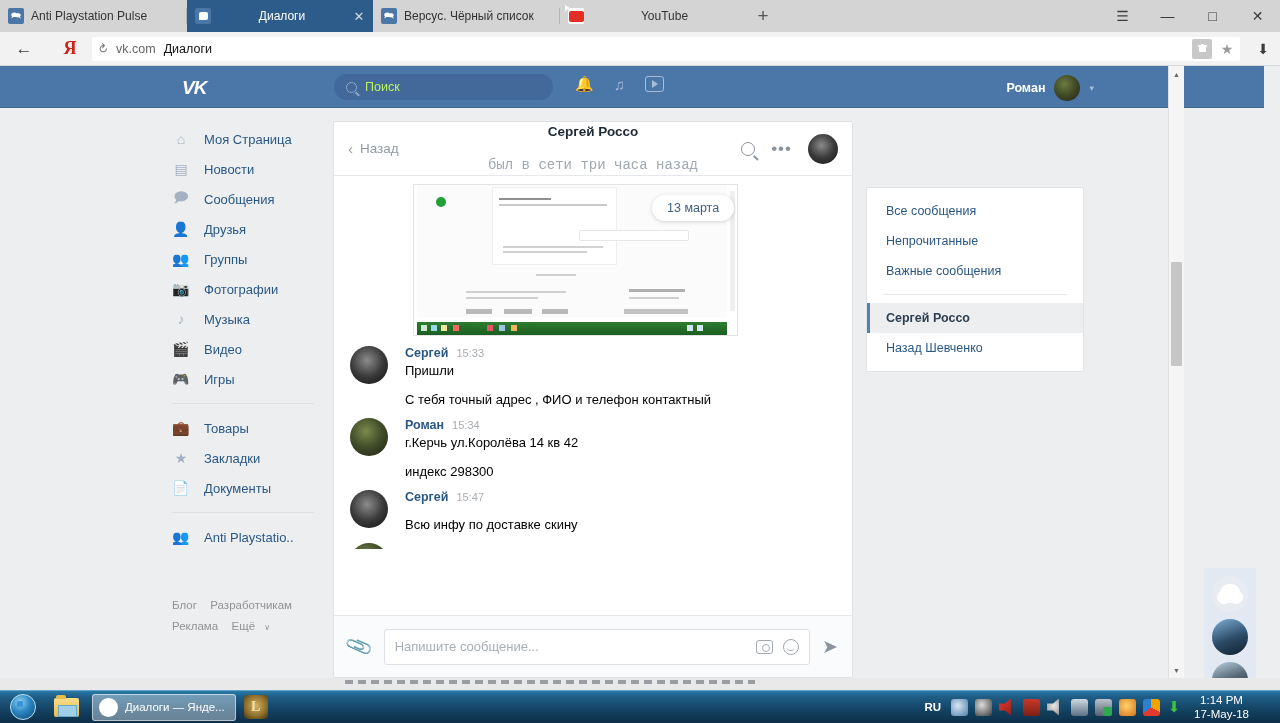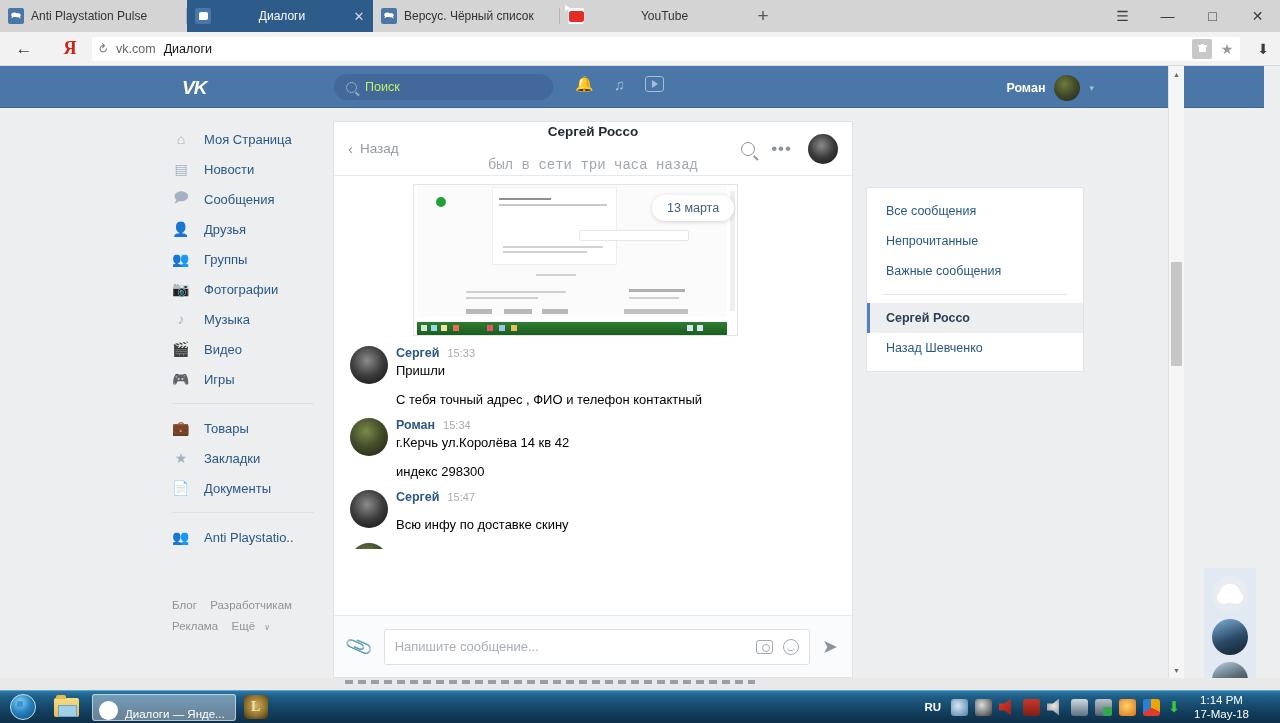--- a/index.html
+++ b/index.html
@@ -251,21 +251,21 @@
   }
   .ai-scroll {
     position: absolute; right: 2px; top: 6px; width: 5px; height: 120px;
     background: #efefef;
   }
   .date-chip {
     position: absolute; left: 238px; top: 10px; background: #fff;
     border-radius: 14px; padding: 6px 15px; font-size: 12.5px; color: #42617f;
     box-shadow: 0 1px 4px rgba(0,0,0,.16); z-index: 5;
   }
-  .msg { display: flex; gap: 8px; padding: 10px 16px 0 16px; }
+  .msg { display: flex; gap: 17px; padding: 10px 16px 0 16px; }
   .msg .avatar {
     width: 38px; height: 38px; border-radius: 50%; flex: none;
     background: radial-gradient(circle at 45% 38%, #8c8c8c 0%, #3c3c3c 50%, #0e0e0e 100%);
   }
   .msg .avatar.roman {
     background: radial-gradient(circle at 42% 35%, #7d8a4c 0%, #44502a 45%, #1d1d14 100%);
   }
   .msg .body { flex: 1; min-width: 0; }
   .msg .mhead { display: flex; align-items: baseline; gap: 8px; }
   .msg .mname { font-size: 12.5px; font-weight: 700; color: #2a5885; }
@@ -408,21 +408,21 @@
     content: ""; position: absolute; left: 2px; top: -3px; width: 10px;
     height: 4px; background: #e8bb4d; border-radius: 2px 2px 0 0;
   }
   .folder-ico::after {
     content: ""; position: absolute; left: 4px; top: 7px; width: 17px;
     height: 10px; background: #9fd0e8; border: 1px solid #6ba8c7;
   }
   .tb-task {
     height: 27px; min-width: 140px; background: rgba(230,240,250,.42);
     border: 1px solid rgba(255,255,255,.55); border-radius: 3px;
-    display: flex; align-items: flex-end; gap: 7px; padding: 0 10px 0 6px;
+    display: flex; align-items: center; gap: 7px; padding: 0 10px 0 6px;
     margin-left: 6px;
   }
   .ya-circle {
     width: 19px; height: 19px; border-radius: 50%; background: #fff;
     color: #cf2217; font-size: 14px; font-weight: 700; display: flex;
     align-items: center; justify-content: center;
     font-family: "Liberation Serif", serif;
   }
   .tb-task span { font-size: 11.5px; color: #fff; white-space: nowrap; }
   .lol-ico {

